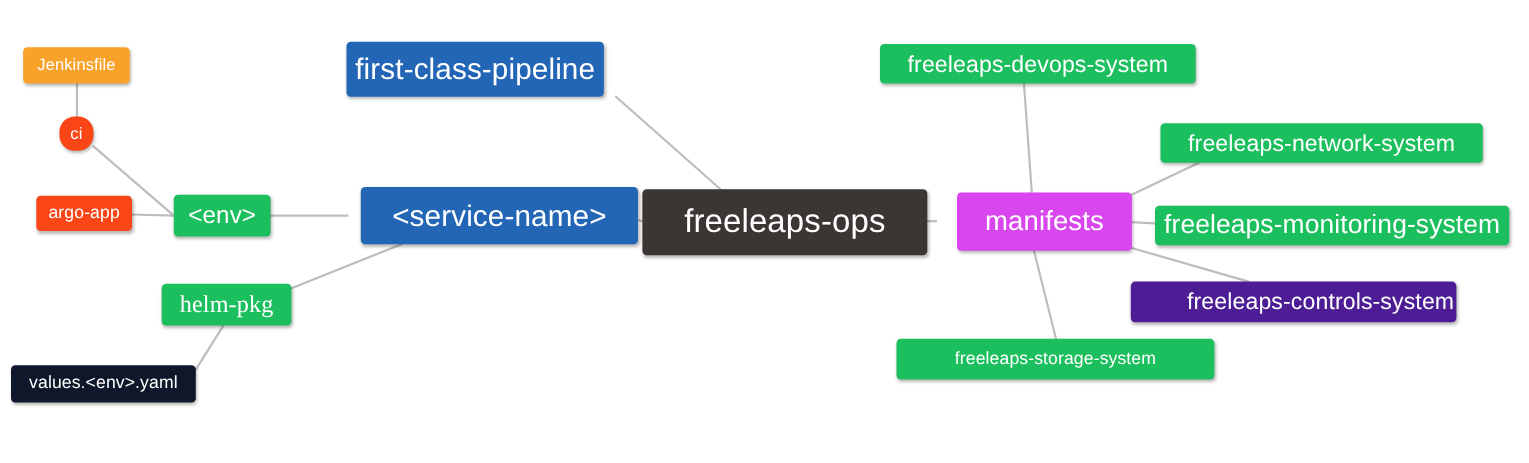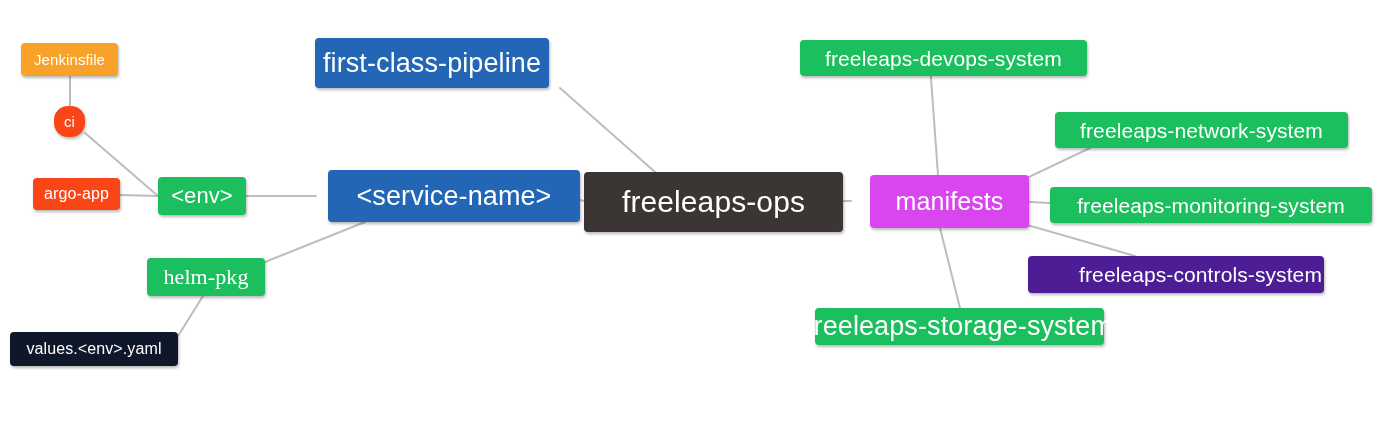--- a/index.html
+++ b/index.html
@@ -83,27 +83,27 @@
       </div>
       <div class="node" style="left: 147px; top: 258px; width: 118px; height: 38px; background: rgb(28, 191, 94); font-size: 22px; font-family: Liberation Serif, serif;">
         <span class="node-label">helm-pkg</span>
       </div>
       <div class="node" style="left: 800px; top: 28px; width: 287px; height: 36px; background: rgb(28, 191, 94); font-size: 21px; margin-top: 12px;">
         <span class="node-label">freeleaps-devops-system</span>
       </div>
       <div class="node" style="left: 1055px; top: 112px; width: 293px; height: 36px; background: rgb(28, 191, 94); font-size: 21px;">
         <span class="node-label">freeleaps-network-system</span>
       </div>
-      <div class="node" style="left: 1050px; top: 187px; width: 322px; height: 36px; background: rgb(28, 191, 94); font-size: 21px;">
+      <div class="node" style="left: 1050px; top: 187px; width: 322px; height: 36px; background: rgb(28, 191, 94); font-size: 24px;">
         <span class="node-label">freeleaps-monitoring-system</span>
       </div>
       <div class="node" style="left: 1028px; top: 256px; width: 296px; height: 37px; background: #4c1d95; font-size: 21px; justify-content: flex-end;">
         <span class="node-label">freeleaps-controls-system</span>
       </div>
-      <div class="node" style="left: 815px; top: 308px; width: 289px; height: 37px; background: rgb(28, 191, 94); font-size: 27px;">
+      <div class="node" style="left: 815px; top: 308px; width: 289px; height: 37px; background: rgb(28, 191, 94); font-size: 16px;">
         <span class="node-label">freeleaps-storage-system</span>
       </div>
       <div class="node" style="left: 21px; top: 25px; width: 97px; height: 33px; background: rgb(249, 162, 41); font-size: 15px; margin-top: 18px;">
         <span class="node-label">Jenkinsfile</span>
       </div>
       <div class="node" style="left: 54px; top: 106px; width: 31px; height: 31px; background: rgb(250, 70, 22); font-size: 15px; border-radius: 14px;">
         <span class="node-label">ci</span>
       </div>
       <div class="node" style="left: 33px; top: 178px; width: 87px; height: 32px; background: rgb(250, 70, 22); font-size: 16px;">
         <span class="node-label">argo-app</span>

